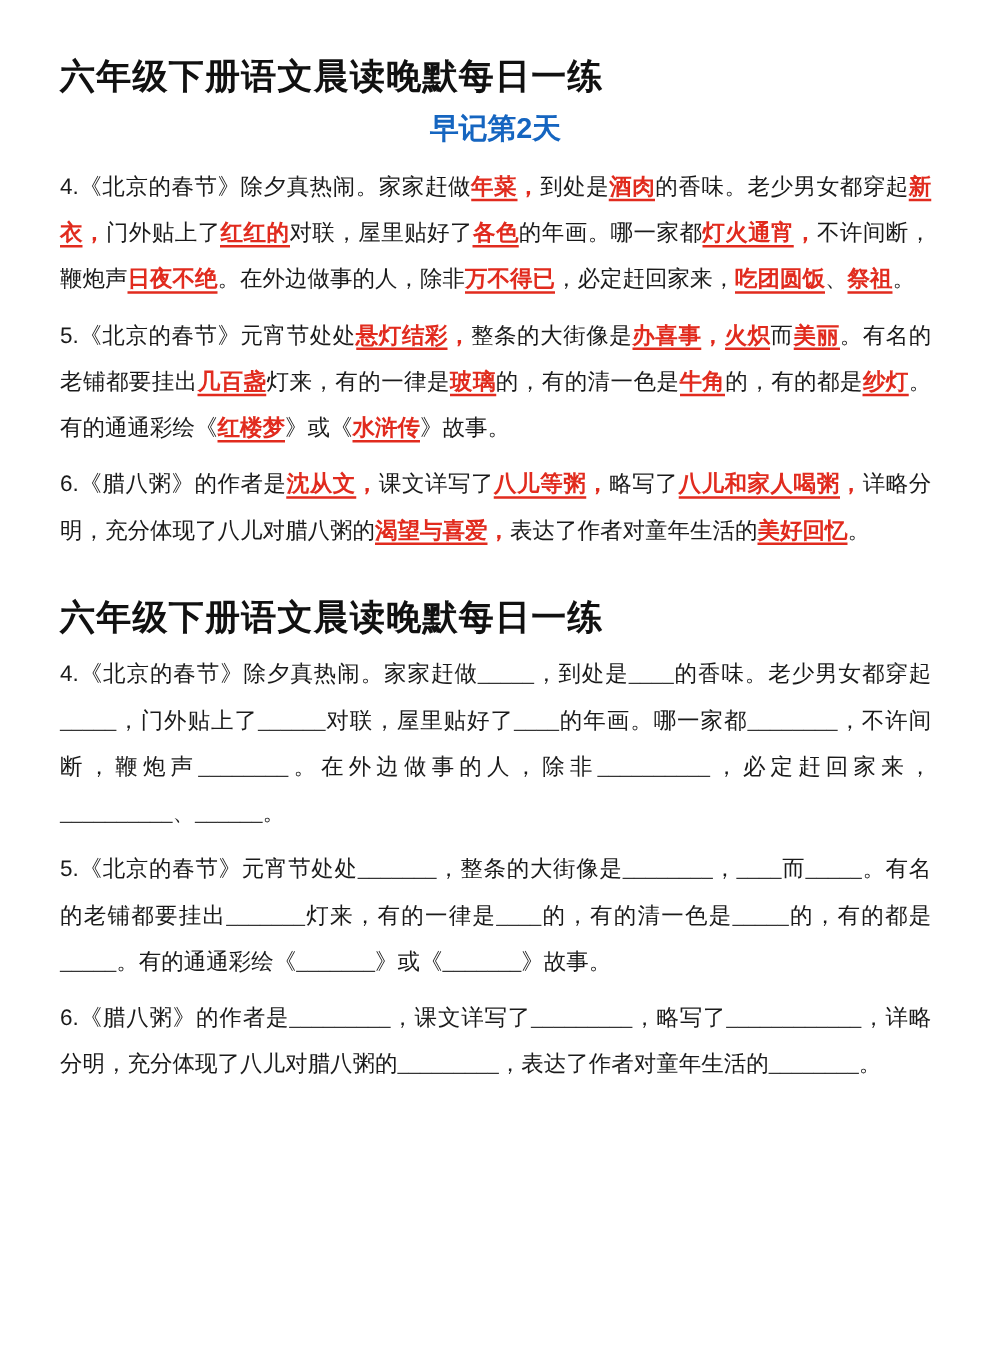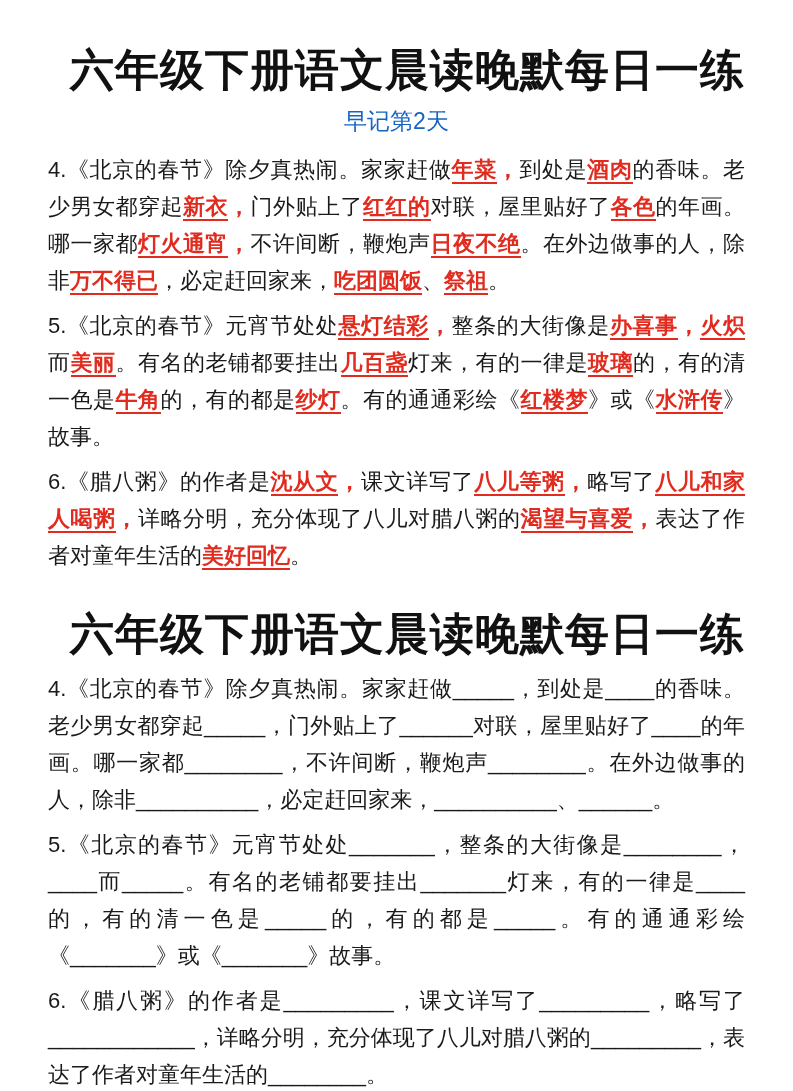--- a/index.html
+++ b/index.html
@@ -19,41 +19,41 @@
     font-family: "Liberation Sans", sans-serif;
     color: var(--text-black);
   }
   .page {
     box-sizing: border-box;
     width: 793px;
     min-height: 1091px;
     padding: 26px 48px 50px 48px;
   }
   .doc-title {
-    font-size: 44px;
+    font-size: 28px;
     font-weight: bold;
     color: #111111;
-    text-align: right;
+    text-align: left;
     letter-spacing: 1px;
     margin: 18px 0 10px 0;
     line-height: 1.2;
   }
   .doc-subtitle {
     font-size: 23px;
-    font-weight: normal;
+    font-weight: bold;
     color: var(--accent-blue);
     text-align: center;
     margin: 0 0 14px 0;
     line-height: 1.3;
   }
   .section-evening .doc-title {
     margin-top: 34px;
   }
   .para {
-    font-size: 22px;
+    font-size: 18px;
     line-height: 37px;
     text-align: justify;
     margin: 0 0 8px 0;
     word-break: break-all;
   }
   .run-normal {
     color: var(--text-black);
   }
   .run-answer {
     color: var(--answer-red);
@@ -61,20 +61,21 @@
     border-bottom: 2px solid var(--answer-red);
   }
   .run-red {
     color: var(--answer-red);
     font-weight: bold;
   }
   .run-blank {
     color: var(--text-black);
     letter-spacing: 0;
     white-space: nowrap;
+    font-family: Liberation Serif, serif;
   }
 </style>
 </head>
 <body>
 
 <div class="page">
 
   <section class="section-morning">
     <h1 class="doc-title">六年级下册语文晨读晚默每日一练</h1>
     <h2 class="doc-subtitle">早记第2天</h2>

